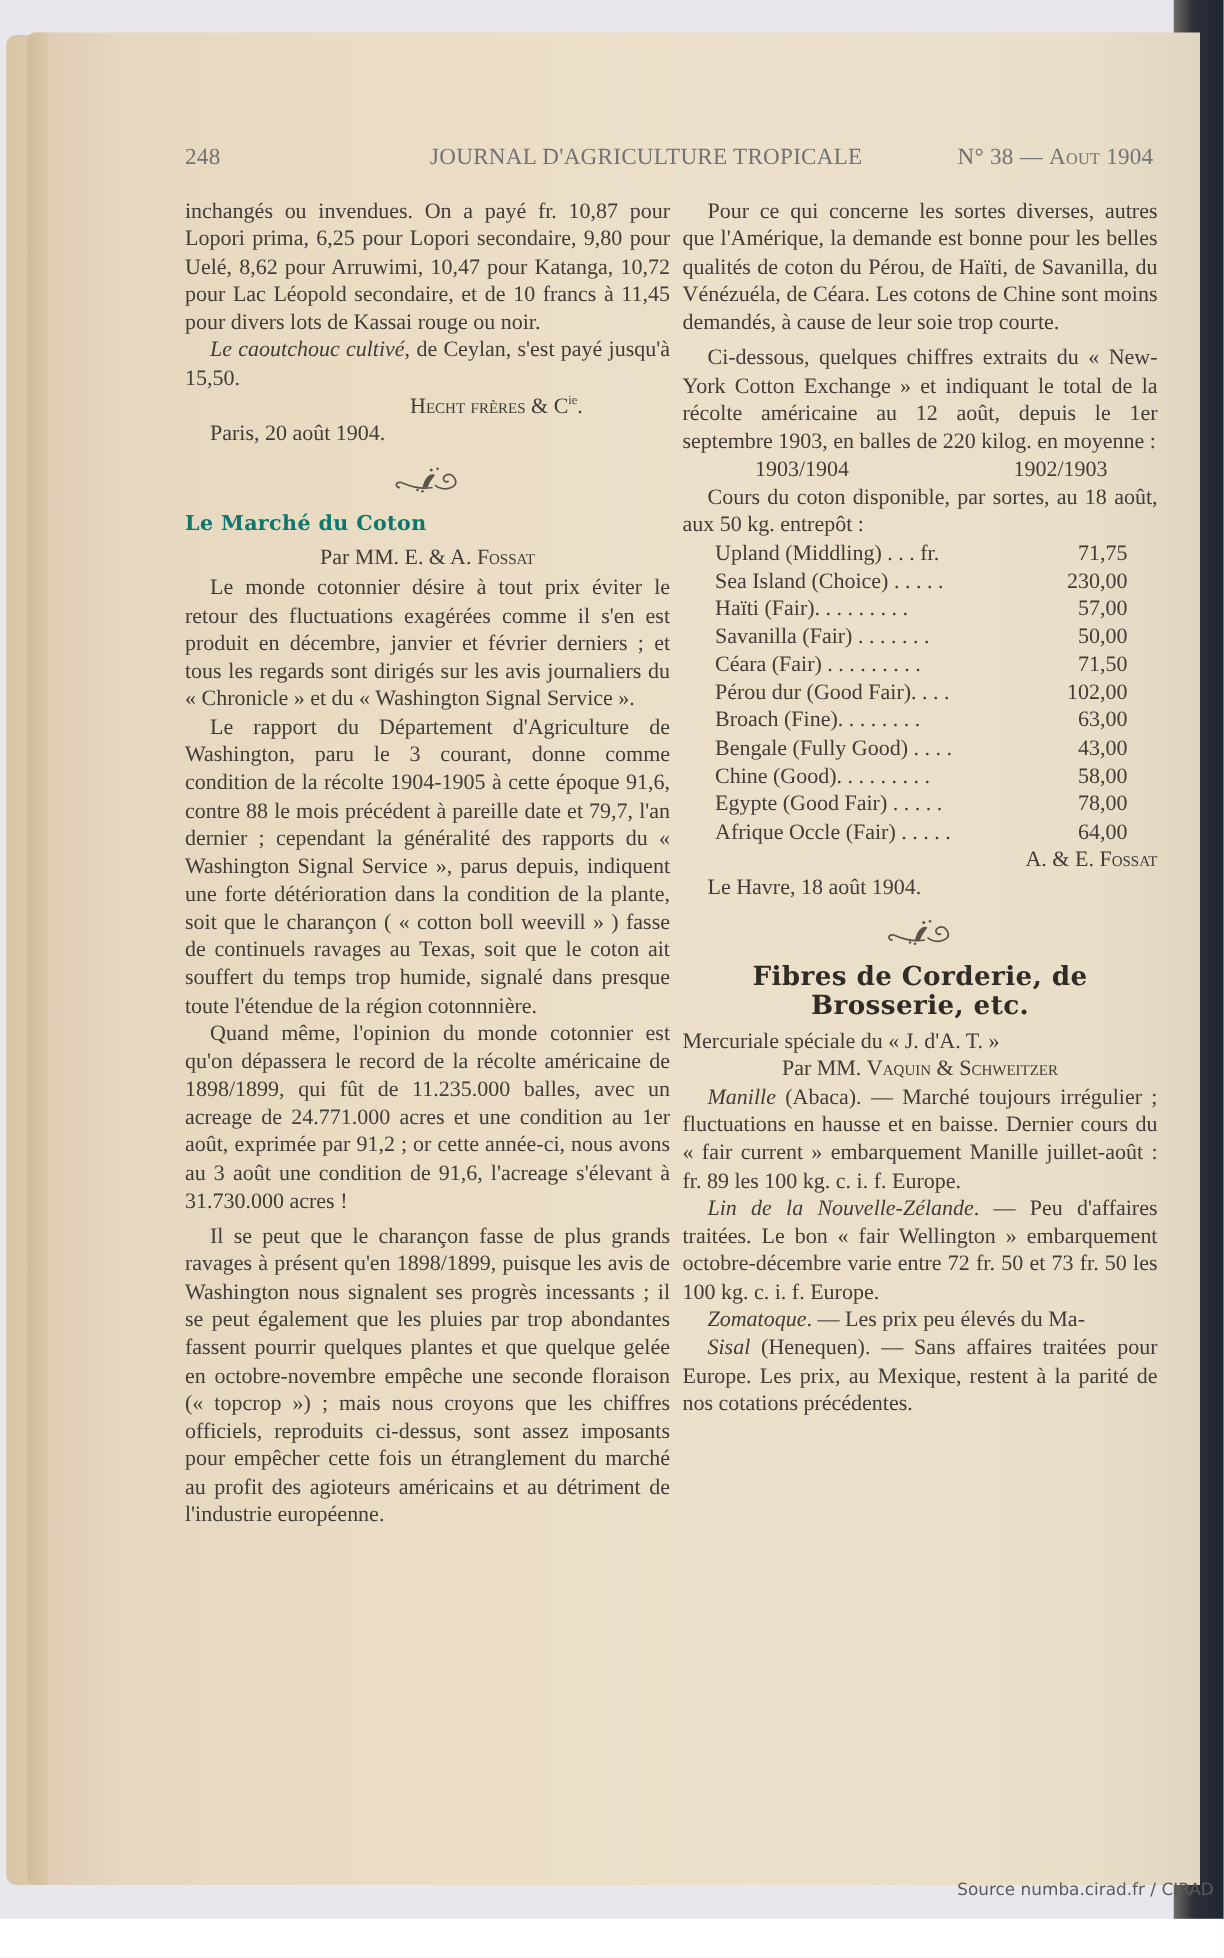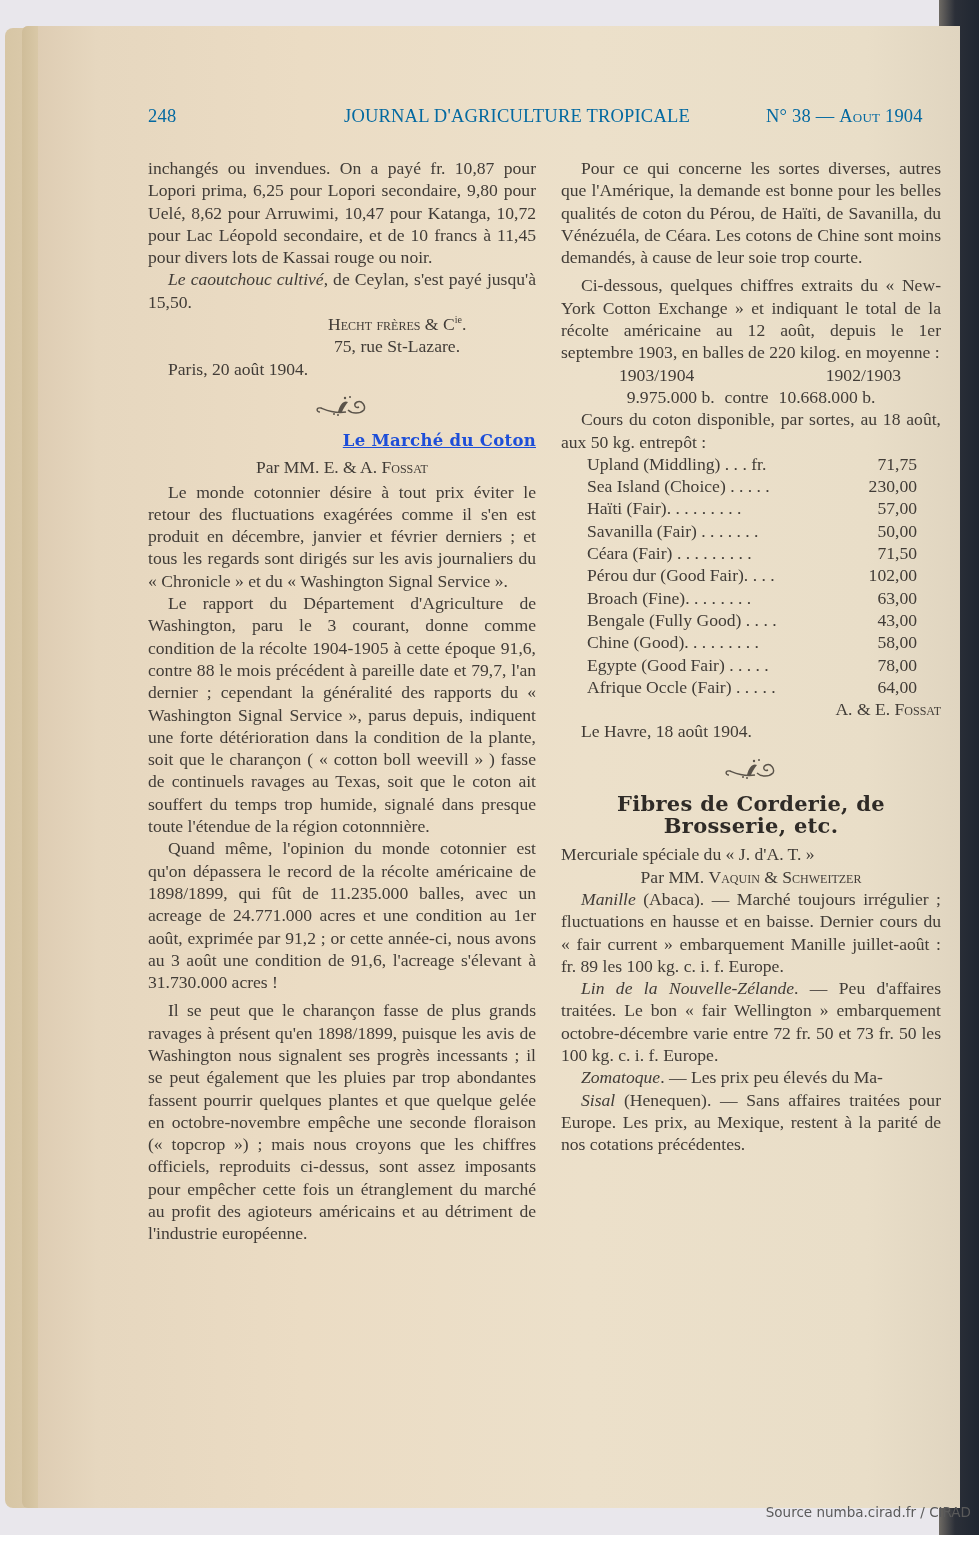--- a/index.html
+++ b/index.html
@@ -26,45 +26,45 @@
     position: absolute; left: 22px; top: 26px; width: 938px; height: 1482px;
     background: linear-gradient(90deg, #dccab0 0%, #e6d7bf 8%, #ebdcc4 30%, #ece0ca 60%, #e9dec8 90%, #e0d5c0 100%);
     border-radius: 6px 0 0 6px;
   }
   .page-inner-edge {
     position: absolute; left: 22px; top: 26px; width: 16px; height: 1482px;
     background: linear-gradient(90deg, #cfbd99, #d9c8a7);
     border-radius: 6px 0 0 6px;
   }
   .running-head {
-    position: absolute; top: 106px; left: 148px; width: 800px; height: 24px;
-    font-size: 18.5px; letter-spacing: 0.2px; color: #0369a1;
+    position: absolute; top: 116px; left: 148px; width: 800px; height: 24px;
+    font-size: 18.5px; letter-spacing: 0.2px; color: #737373;
   }
   .running-head .pnum { position: absolute; left: 0; top: 0; }
   .running-head .jtitle { position: absolute; left: 196px; top: 0; }
   .running-head .issue { position: absolute; left: 618px; top: 0; }
   .sc { font-variant: small-caps; }
   .col {
     position: absolute; top: 157px; font-size: 17.6px; line-height: 22.3px;
     text-align: justify; color: #413c37;
   }
   .col-left { left: 148px; width: 388px; }
-  .col-right { left: 561px; width: 380px; }
+  .col-right { left: 546px; width: 380px; }
   .col p { margin: 0; }
   .indent { text-indent: 20px; }
   .gap { margin-top: 6px !important; }
   .sig { text-align: right; }
   .sig-addr { padding-left: 186px; }
   .dateline { text-indent: 20px; }
   .ornament {
     display: block; margin: 12px auto 10px auto; width: 60px; height: 28px;
   }
   .article-title {
-    text-align: right; font-family: "DejaVu Serif", serif; font-weight: bold;
-    font-size: 16.5px; margin-top: 6px !important; letter-spacing: 0.3px; color: #1d4ed8; text-decoration: underline;
+    text-align: left; font-family: "DejaVu Serif", serif; font-weight: bold;
+    font-size: 16.5px; margin-top: 6px !important; letter-spacing: 0.3px; color: #0f766e;
   }
   .byline { text-align: center; font-size: 17.5px; margin: 4px 0 2px 0 !important; }
   .section-title {
     text-align: center; font-family: "DejaVu Serif", serif; font-weight: bold;
     font-size: 21px; margin-top: 10px !important; letter-spacing: 0.3px; color: #2f2b27;
   }
   .subtitle { text-align: left; margin-top: 6px !important; }
   .center { text-align: center; }
   .yearrow { display: flex; justify-content: space-between; padding: 0 40px 0 58px; }
   .valrow { display: flex; justify-content: center; gap: 10px; }
@@ -91,21 +91,20 @@
 <div class="running-head">
   <span class="pnum">248</span>
   <span class="jtitle">JOURNAL D'AGRICULTURE TROPICALE</span>
   <span class="issue"><span>N° 38 — </span><span class="sc">Aout</span><span> 1904</span></span>
 </div>
 
 <div class="col col-left">
   <p>inchangés ou invendues. On a payé fr. 10,87 pour Lopori prima, 6,25 pour Lopori secondaire, 9,80 pour Uelé, 8,62 pour Arruwimi, 10,47 pour Katanga, 10,72 pour Lac Léopold secondaire, et de 10 francs à 11,45 pour divers lots de Kassai rouge ou noir.</p>
   <p class="indent"><span class="italic">Le caoutchouc cultivé</span><span>, de Ceylan, s'est payé jusqu'à 15,50.</span></p>
   <p class="sig-addr" style="padding-left:180px;"><span class="sc">Hecht frères &amp; C</span><sup>ie</sup><span>.</span></p>
-  <p class="sig-addr" style="padding-left:186px;">75, rue St-Lazare.</p>
   <p class="dateline">Paris, 20 août 1904.</p>
 
   <svg class="ornament" viewBox="0 0 60 28">
     <path d="M8 20 C 4 20, 4 15, 9 16 C 14 18, 22 22, 34 20" fill="none" stroke="#5a534a" stroke-width="1.4"></path>
     <path d="M26 20 C 28 12, 32 8, 36 10 C 33 14, 31 17, 30 20 Z" fill="#5a534a"></path>
     <path d="M36 18 C 40 22, 48 22, 52 18 C 54 14, 50 8, 45 10 C 41 12, 43 17, 47 15" fill="none" stroke="#5a534a" stroke-width="1.4"></path>
     <circle cx="33" cy="6" r="1.2" fill="#5a534a"></circle>
       <circle cx="38" cy="5" r="1" fill="#5a534a"></circle>
     <circle cx="22" cy="22" r="1" fill="#5a534a"></circle>
       <circle cx="26" cy="23" r="1" fill="#5a534a"></circle>
@@ -118,25 +117,20 @@
   <p class="indent">Quand même, l'opinion du monde cotonnier est qu'on dépassera le record de la récolte américaine de 1898/1899, qui fût de 11.235.000 balles, avec un acreage de 24.771.000 acres et une condition au 1er août, exprimée par 91,2 ; or cette année-ci, nous avons au 3 août une condition de 91,6, l'acreage s'élevant à 31.730.000 acres !</p>
   <p class="indent gap">Il se peut que le charançon fasse de plus grands ravages à présent qu'en 1898/1899, puisque les avis de Washington nous signalent ses progrès incessants ; il se peut également que les pluies par trop abondantes fassent pourrir quelques plantes et que quelque gelée en octobre-novembre empêche une seconde floraison (« topcrop ») ; mais nous croyons que les chiffres officiels, reproduits ci-dessus, sont assez imposants pour empêcher cette fois un étranglement du marché au profit des agioteurs américains et au détriment de l'industrie européenne.</p>
 </div>
 
 <div class="col col-right">
   <p class="indent">Pour ce qui concerne les sortes diverses, autres que l'Amérique, la demande est bonne pour les belles qualités de coton du Pérou, de Haïti, de Savanilla, du Vénézuéla, de Céara. Les cotons de Chine sont moins demandés, à cause de leur soie trop courte.</p>
   <p class="indent gap">Ci-dessous, quelques chiffres extraits du « New-York Cotton Exchange » et indiquant le total de la récolte américaine au 12 août, depuis le 1er septembre 1903, en balles de 220 kilog. en moyenne :</p>
   <div class="yearrow">
     <span>1903/1904</span>
     <span>1902/1903</span>
-  </div>
-  <div class="valrow">
-    <span>9.975.000 b.</span>
-    <span>contre</span>
-    <span>10.668.000 b.</span>
   </div>
   <p class="indent">Cours du coton disponible, par sortes, au 18 août, aux 50 kg. entrepôt :</p>
   <div class="price-table" id="price-table">
       <div class="price-row">
         <span class="label">Upland (Middling) . . .   fr.</span>
         <span class="value">71,75</span>
       </div>
       <div class="price-row">
         <span class="label">Sea Island (Choice) . . . . .</span>
         <span class="value">230,00</span>

